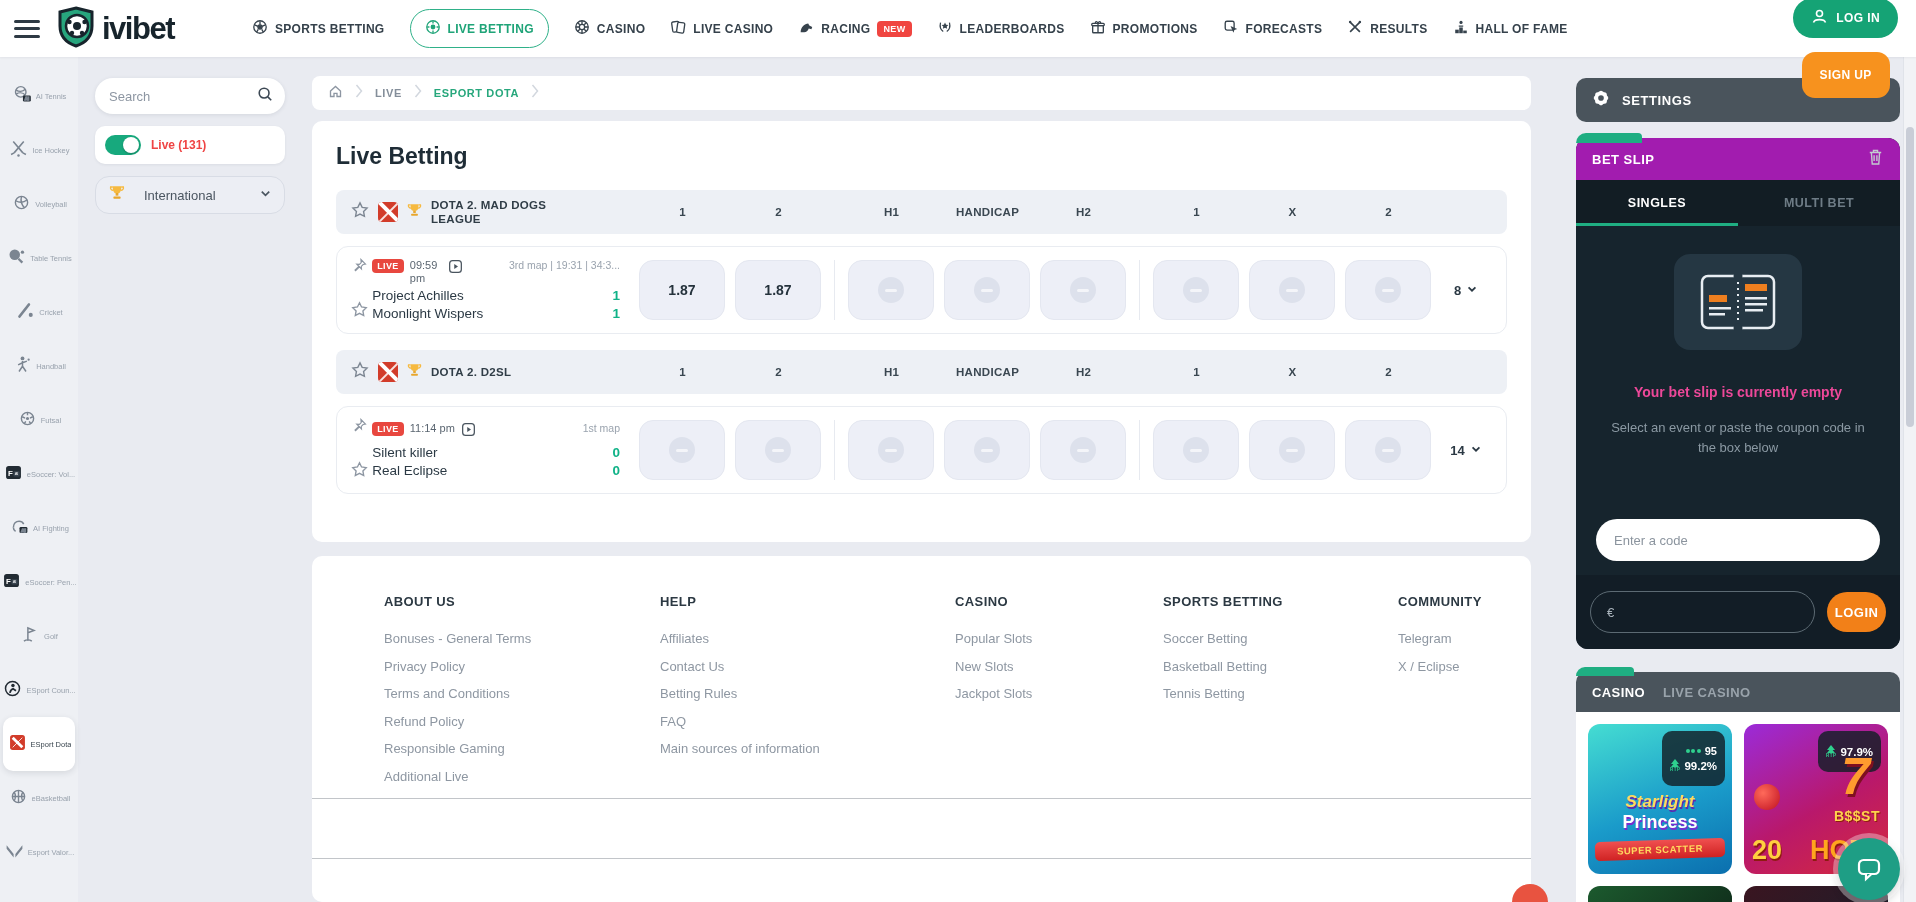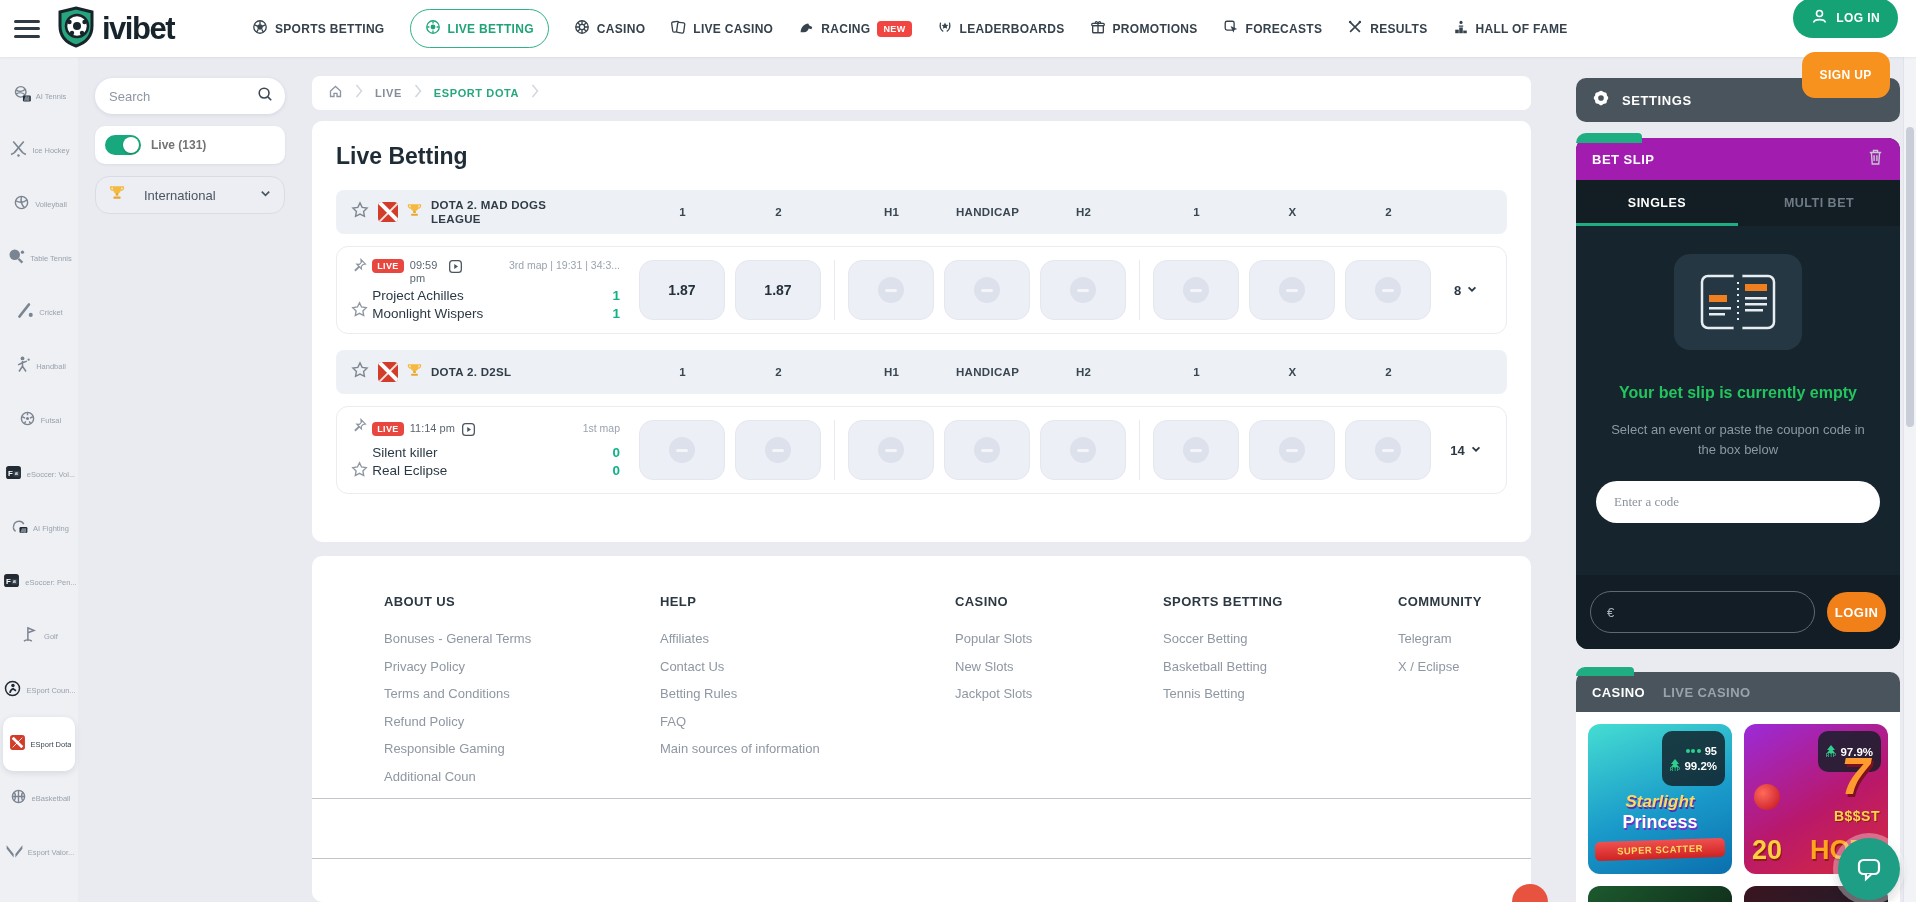--- a/index.html
+++ b/index.html
@@ -32,21 +32,21 @@
   .rail-item.sel .rlabel { color:#39454e; }
   .ric { width:21px; height:21px; }
 
   
   .searchbox { left:95px; top:78px; width:190px; height:36px; background:#fff; border-radius:18px; box-shadow:0 1px 4px rgba(30,40,60,.10); display:flex; align-items:center; padding:0 12px 0 14px; }
   .searchbox input { border:none; outline:none; flex:1; font-size:13px; color:#3c4854; background:transparent; font-family:"Liberation Sans",sans-serif; min-width:0; }
   .searchbox input::placeholder { color:#8d96a2; }
   .livecard { left:95px; top:126px; width:190px; height:38px; background:#fff; border-radius:10px; display:flex; align-items:center; gap:10px; padding:0 10px; box-shadow:0 1px 3px rgba(30,40,60,.07); }
   .toggle { width:36px; height:20px; border-radius:10px; background:#17a97d; position:relative; cursor:pointer; flex:0 0 auto; }
   .toggle::after { content:""; position:absolute; right:2px; top:2px; width:16px; height:16px; background:#fff; border-radius:50%; box-shadow:0 1px 2px rgba(0,0,0,.25); }
-  .livecard .lab { font-size:12px; font-weight:700; color:#737373;text-align:center; }
+  .livecard .lab { font-size:12px; font-weight:700; color:#ef4444;text-align:center; }
   .intl { left:95px; top:176px; width:190px; height:38px; background:#eceef4; border:1px solid #d8dce5; border-radius:14px; display:flex; align-items:center; gap:18px; padding:0 12px; cursor:pointer; }
   .intl .lab { font-size:13px; color:#4a5560; flex:1; }
 
   
   .crumbbar { left:312px; top:76px; width:1219px; height:34px; background:#fff; border-radius:8px; display:flex; align-items:center; gap:12px; padding:0 16px; }
   .crumb { font-size:11px; font-weight:700; letter-spacing:.6px; color:#848e9a; cursor:pointer; }
   .crumb.active { color:#27a77c; font-weight:800; }
   .csep { color:#d2d7de; }
 
   
@@ -97,24 +97,24 @@
   .betslip { left:1576px; top:138px; width:324px; height:511px; background:#16242d; border-radius:12px; }
   .bs-accent { position:absolute; left:0; top:-5px; width:66px; height:10px; background:#1fae82; border-radius:10px 4px 0 0; }
   .bs-head { position:relative; height:42px; background:#a21caf; border-radius:12px 12px 0 0; display:flex; align-items:center; padding:0 16px; }
   .bs-head .lab { color:#fff; font-size:13px; font-weight:800; letter-spacing:.5px; flex:1; }
   .bs-tabs { height:46px; background:#121d24; display:flex; }
   .bs-tab { width:50%; display:flex; align-items:center; justify-content:center; font-size:12.5px; font-weight:800; letter-spacing:.5px; color:#6e7c86; cursor:pointer; position:relative; }
   .bs-tab.on { color:#fff; }
   .bs-tab.on::after { content:""; position:absolute; left:0; right:0; bottom:0; height:3px; background:#1fae82; }
   .bs-body { padding:26px 20px 0 20px; text-align:center; }
   .ticketbox { width:128px; height:96px; background:#253743; border-radius:16px; margin:2px auto 0 auto; display:flex; align-items:center; justify-content:center; }
-  .bs-empty { margin-top:34px; color:#22c55e; font-size:16px; font-weight:800; }
+  .bs-empty { margin-top:34px; color:#ec4899; font-size:14px; font-weight:800; }
   .bs-hint { margin-top:18px; color:#8b99a3; font-size:13px; line-height:1.5; padding:0 14px; }
   .codewrap { margin-top:22px; }
-  .codewrap input { width:100%; height:42px; border:none; outline:none; border-radius:21px; background:#fff; padding:0 18px; font-size:13px; color:#3c4854; font-family:Liberation Serif, serif; }
+  .codewrap input { width:100%; height:42px; border:none; outline:none; border-radius:21px; background:#fff; padding:0 18px; font-size:13px; color:#3c4854; font-family:Liberation Sans, sans-serif;margin-top:40px; }
   .codewrap input::placeholder { color:#8b949e; }
   .bs-foot { position:absolute; left:0; right:0; bottom:0; height:74px; background:#121d26; border-radius:0 0 12px 12px; display:flex; align-items:center; gap:12px; padding:0 14px; }
   .stake { flex:1; height:42px; border:1px solid #5c6a73; border-radius:21px; display:flex; align-items:center; padding:0 16px; }
   .stake .cur { color:#aab4bc; font-size:13px; margin-right:8px; }
   .stake input { flex:1; min-width:0; background:transparent; border:none; outline:none; color:#dfe5ea; font-size:13px; font-family:"Liberation Sans",sans-serif; }
   .btn-loginbs { width:92px; height:40px; background:#f28018; border-radius:21px; color:#fff; font-size:13px; font-weight:800; letter-spacing:.5px; display:flex; align-items:center; justify-content:center; cursor:pointer; }
 
   .cas-tabs { left:1576px; top:672px; width:324px; height:40px; background:#4a545c; border-radius:10px 10px 0 0; display:flex; align-items:center; gap:18px; padding:0 16px; position:absolute; }
   .cas-accent { position:absolute; left:0; top:-5px; width:58px; height:9px; background:#1fae82; border-radius:9px 4px 0 0; }
   .cas-tab { font-size:13px; font-weight:800; letter-spacing:.4px; color:#99a3ab; cursor:pointer; }
@@ -643,21 +643,21 @@
 
   <div class="footcard">
     <div class="fcols">
       <div class="fcol" style="width:276px">
         <div class="ftitle">ABOUT US</div>
         <div class="flink">Bonuses - General Terms</div>
         <div class="flink">Privacy Policy</div>
         <div class="flink">Terms and Conditions</div>
         <div class="flink">Refund Policy</div>
         <div class="flink">Responsible Gaming</div>
-        <div class="flink">Additional Coun</div>
+        <div class="flink">Additional Live</div>
       </div>
       <div class="fcol" style="width:295px">
         <div class="ftitle">HELP</div>
         <div class="flink">Affiliates</div>
         <div class="flink">Contact Us</div>
         <div class="flink">Betting Rules</div>
         <div class="flink">FAQ</div>
         <div class="flink">Main sources of information</div>
       </div>
       <div class="fcol" style="width:208px">

